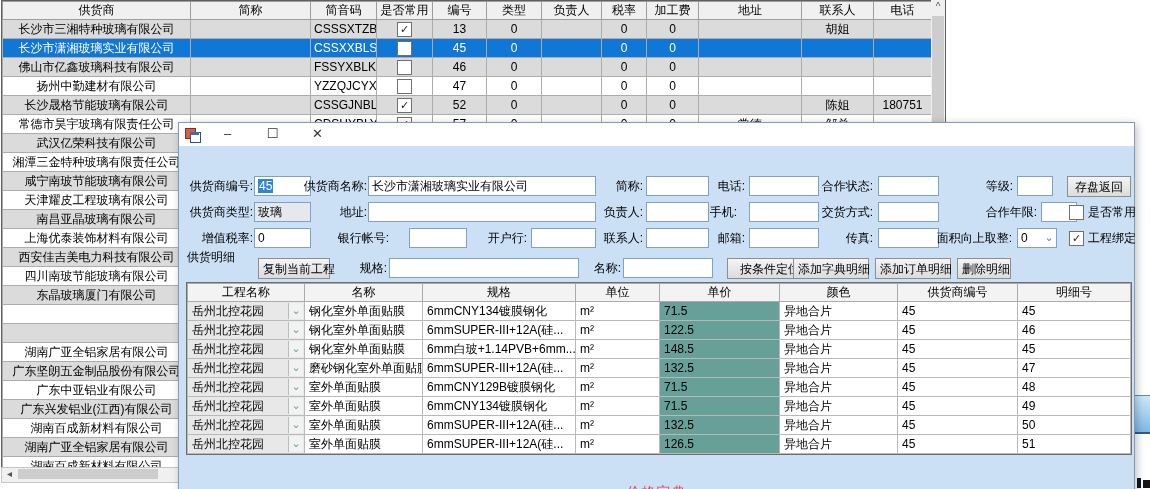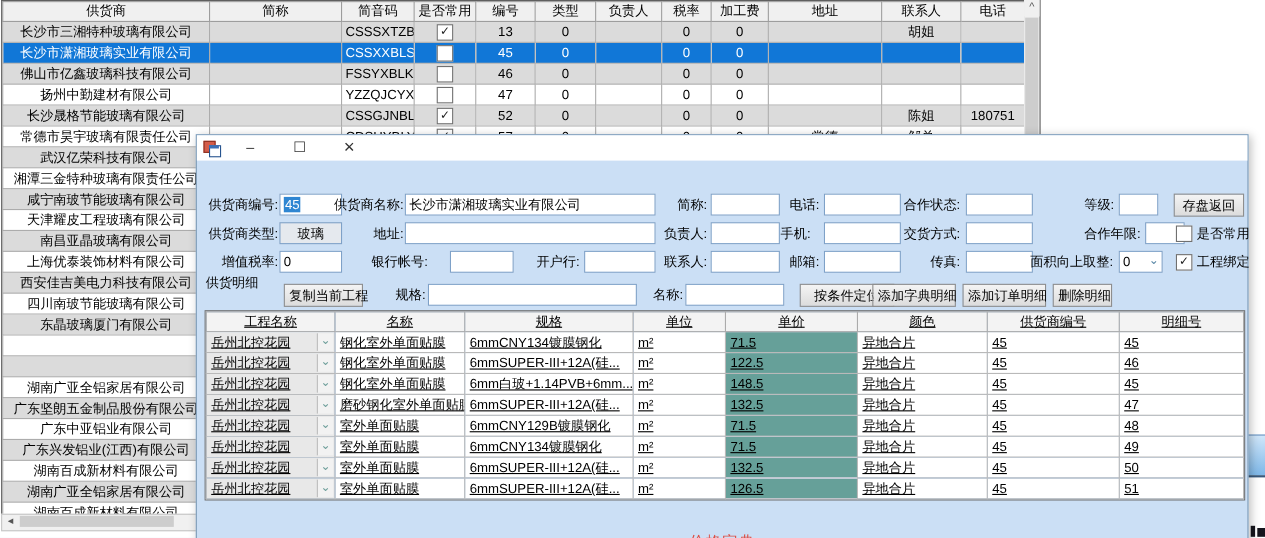--- a/index.html
+++ b/index.html
@@ -42,35 +42,35 @@
   .titlebar .ficon{width:15px;height:14px;margin:0 5px 0 6px;position:relative;flex:0 0 auto;}
   .titlebar .ficon .f1{position:absolute;left:0;top:0;width:9px;height:9px;background:#d45c4a;border:1px solid #8b2f21;}
   .titlebar .ficon .f2{position:absolute;left:5px;top:4px;width:9px;height:9px;background:#fff;border:1px solid #27548f;}
   .titlebar .ficon .f3{position:absolute;left:5px;top:4px;width:9px;height:3px;background:#3c6eb4;}
   .titlebar .t-text{flex:1 1 auto;font-size:12px;color:#000;}
   .winbtn{flex:0 0 auto;width:45px;height:23px;text-align:center;line-height:21px;font-size:13px;color:#333;}
   .dlg-body{position:absolute;left:0;top:23px;right:0;bottom:0;}
   .fld-label{position:absolute;height:20px;line-height:20px;text-align:right;white-space:nowrap;}
   .fld-input{position:absolute;height:20px;border:1px solid #7ea1c8;background:#fff;
              font-family:inherit;font-size:12px;padding:0 3px;box-sizing:border-box;}
-  .fld-input.ro{background:#e5e9ee;text-align:center;}
+  .fld-input.ro{background:#e5e9ee;}
   .selbox{line-height:18px;}
   .selbox .sel{background:#2f86d2;color:#fff;padding:0 1px;}
   .btn{position:absolute;height:21px;background:linear-gradient(#f4f4f4,#dcdcdc);
        border:1px solid #8e8e8e;font-family:inherit;font-size:12px;line-height:18px;
        box-sizing:border-box;padding:0 4px;white-space:nowrap;}
   .ddown{position:absolute;height:20px;background:#fff;border:1px solid #7ea1c8;box-sizing:border-box;}
   .ddown .val{position:absolute;left:3px;top:0;line-height:18px;}
   .ddown .dd-arrow{position:absolute;right:0;top:0;width:14px;height:100%;text-align:center;
                    line-height:16px;color:#5d8aa8;font-size:11px;}
   .cb-row{position:absolute;height:20px;line-height:20px;white-space:nowrap;}
   .cb-row .cb{margin-right:4px;}
   .sec-label{position:absolute;font-size:12px;color:#000;}
   
-  .dgrid{position:absolute;left:7px;top:136px;border:1px solid #6e6e6e;text-decoration:underline;}
+  .dgrid{position:absolute;left:7px;top:136px;border:1px solid #6e6e6e;}
   table.detail{border-collapse:collapse;table-layout:fixed;width:943px;}
   table.detail th{height:14px;background:#f3f3f3;border:1px solid #ababab;font-weight:normal;
                   padding:0 2px;overflow:hidden;white-space:nowrap;}
   table.detail td{height:18px;border:1px solid #b9b9b9;background:#fff;padding:0 4px;
                   overflow:hidden;white-space:nowrap;text-align:left;}
   table.detail td.combo{background:#e8e8e8;position:relative;padding-right:18px;}
   table.detail td.combo .combo-arrow{position:absolute;right:1px;top:1px;width:14px;height:16px;
       background:#f2f2f2;border-left:1px solid #bbb;text-align:center;line-height:14px;
       color:#6f9f9b;font-size:11px;}
   table.detail td.price{background:#66a099;}

